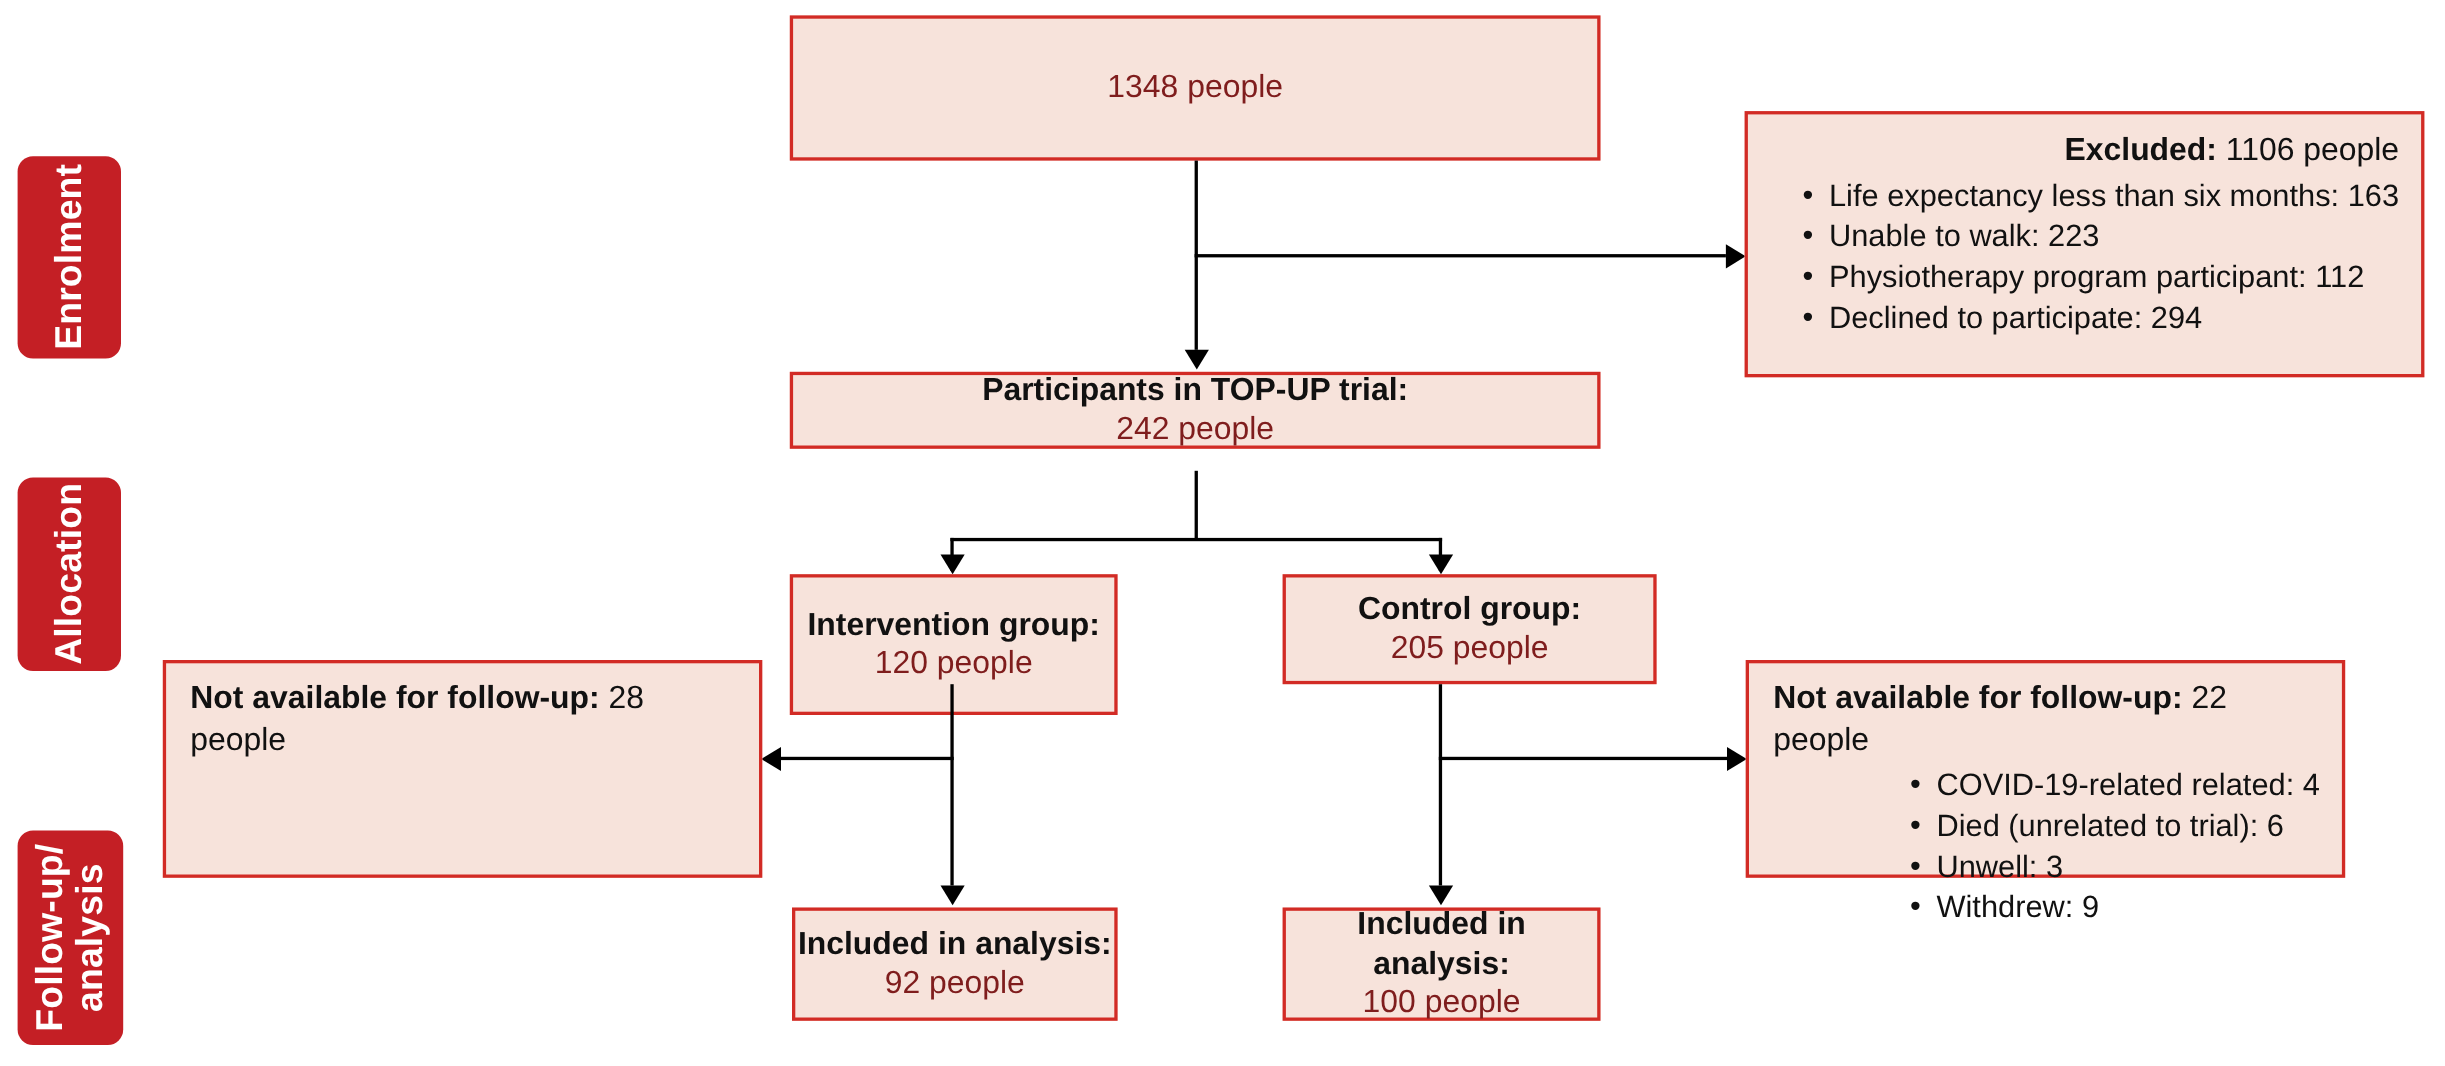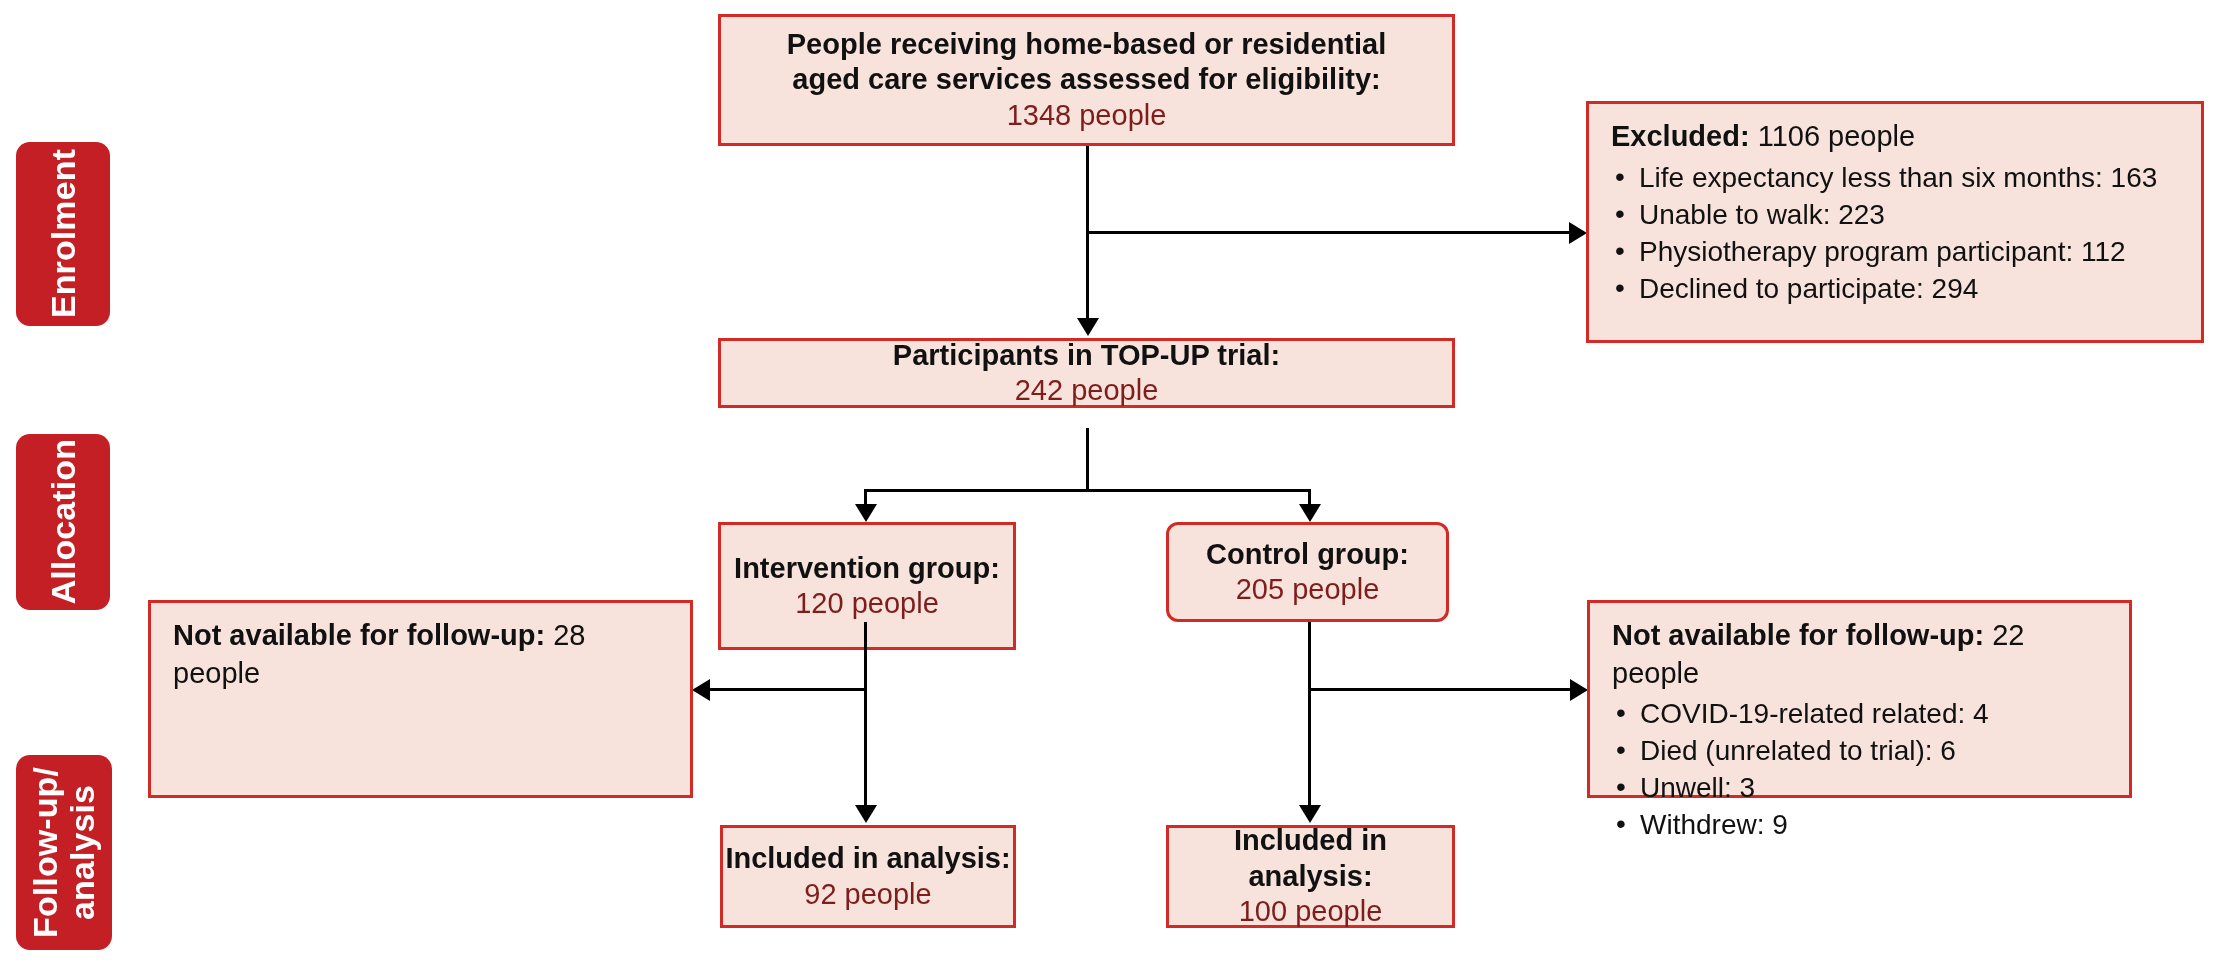--- a/index.html
+++ b/index.html
@@ -47,21 +47,21 @@
     box-sizing: border-box;
     display: flex;
     flex-direction: column;
     justify-content: center;
   }
   .flow-box.centered {
     align-items: center;
     text-align: center;
   }
   .flow-box.listing {
-    align-items: flex-start;
+    align-items: flex-end;
     text-align: left;
     padding: 14px 20px 0 22px;
     justify-content: flex-start;
   }
 
   .box-title {
     font-size: 29px;
     font-weight: bold;
     color: #111111;
     line-height: 1.22;
@@ -144,22 +144,20 @@
   <div class="stage-tab" style="left:16px; top:434px; width:94px; height:176px;">
     <span class="stage-tab-text">Allocation</span>
   </div>
 
   <div class="stage-tab" style="left:16px; top:755px; width:96px; height:195px;">
     <span class="stage-tab-text">Follow-up/
 analysis</span>
   </div>
 
   <div class="flow-box centered" style="left:718px; top:14px; width:737px; height:132px;">
-    <div class="box-title">People receiving home-based or residential
-aged care services assessed for eligibility:</div>
     <div class="box-sub">1348 people</div>
   </div>
 
   <div class="conn-v" style="left:1086px; top:146px; width:3px; height:172px;"></div>
   <div class="arrow-down" style="left:1077px; top:318px;"></div>
 
   <div class="conn-h" style="left:1086px; top:231px; width:483px; height:3px;"></div>
   <div class="arrow-right" style="left:1569px; top:222px;"></div>
 
   <div class="flow-box listing" style="left:1586px; top:101px; width:618px; height:242px;">
@@ -185,21 +183,21 @@
   <div class="conn-v" style="left:864px; top:489px; width:3px; height:30px;"></div>
   <div class="arrow-down" style="left:855px; top:504px;"></div>
   <div class="conn-v" style="left:1308px; top:489px; width:3px; height:30px;"></div>
   <div class="arrow-down" style="left:1299px; top:504px;"></div>
 
   <div class="flow-box centered" style="left:718px; top:522px; width:298px; height:128px;">
     <div class="box-title">Intervention group:</div>
     <div class="box-sub">120 people</div>
   </div>
 
-  <div class="flow-box centered" style="left:1166px; top:522px; width:283px; height:100px;border-radius:12px;">
+  <div class="flow-box centered" style="left:1166px; top:522px; width:340px; height:100px;">
     <div class="box-title">Control group:</div>
     <div class="box-sub">205 people</div>
   </div>
 
   <div class="conn-v" style="left:864px; top:622px; width:3px; height:183px;"></div>
   <div class="arrow-down" style="left:855px; top:805px;"></div>
   <div class="conn-h" style="left:710px; top:688px; width:157px; height:3px;"></div>
   <div class="arrow-left" style="left:692px; top:679px;"></div>
 
   <div class="conn-v" style="left:1308px; top:622px; width:3px; height:183px;"></div>

